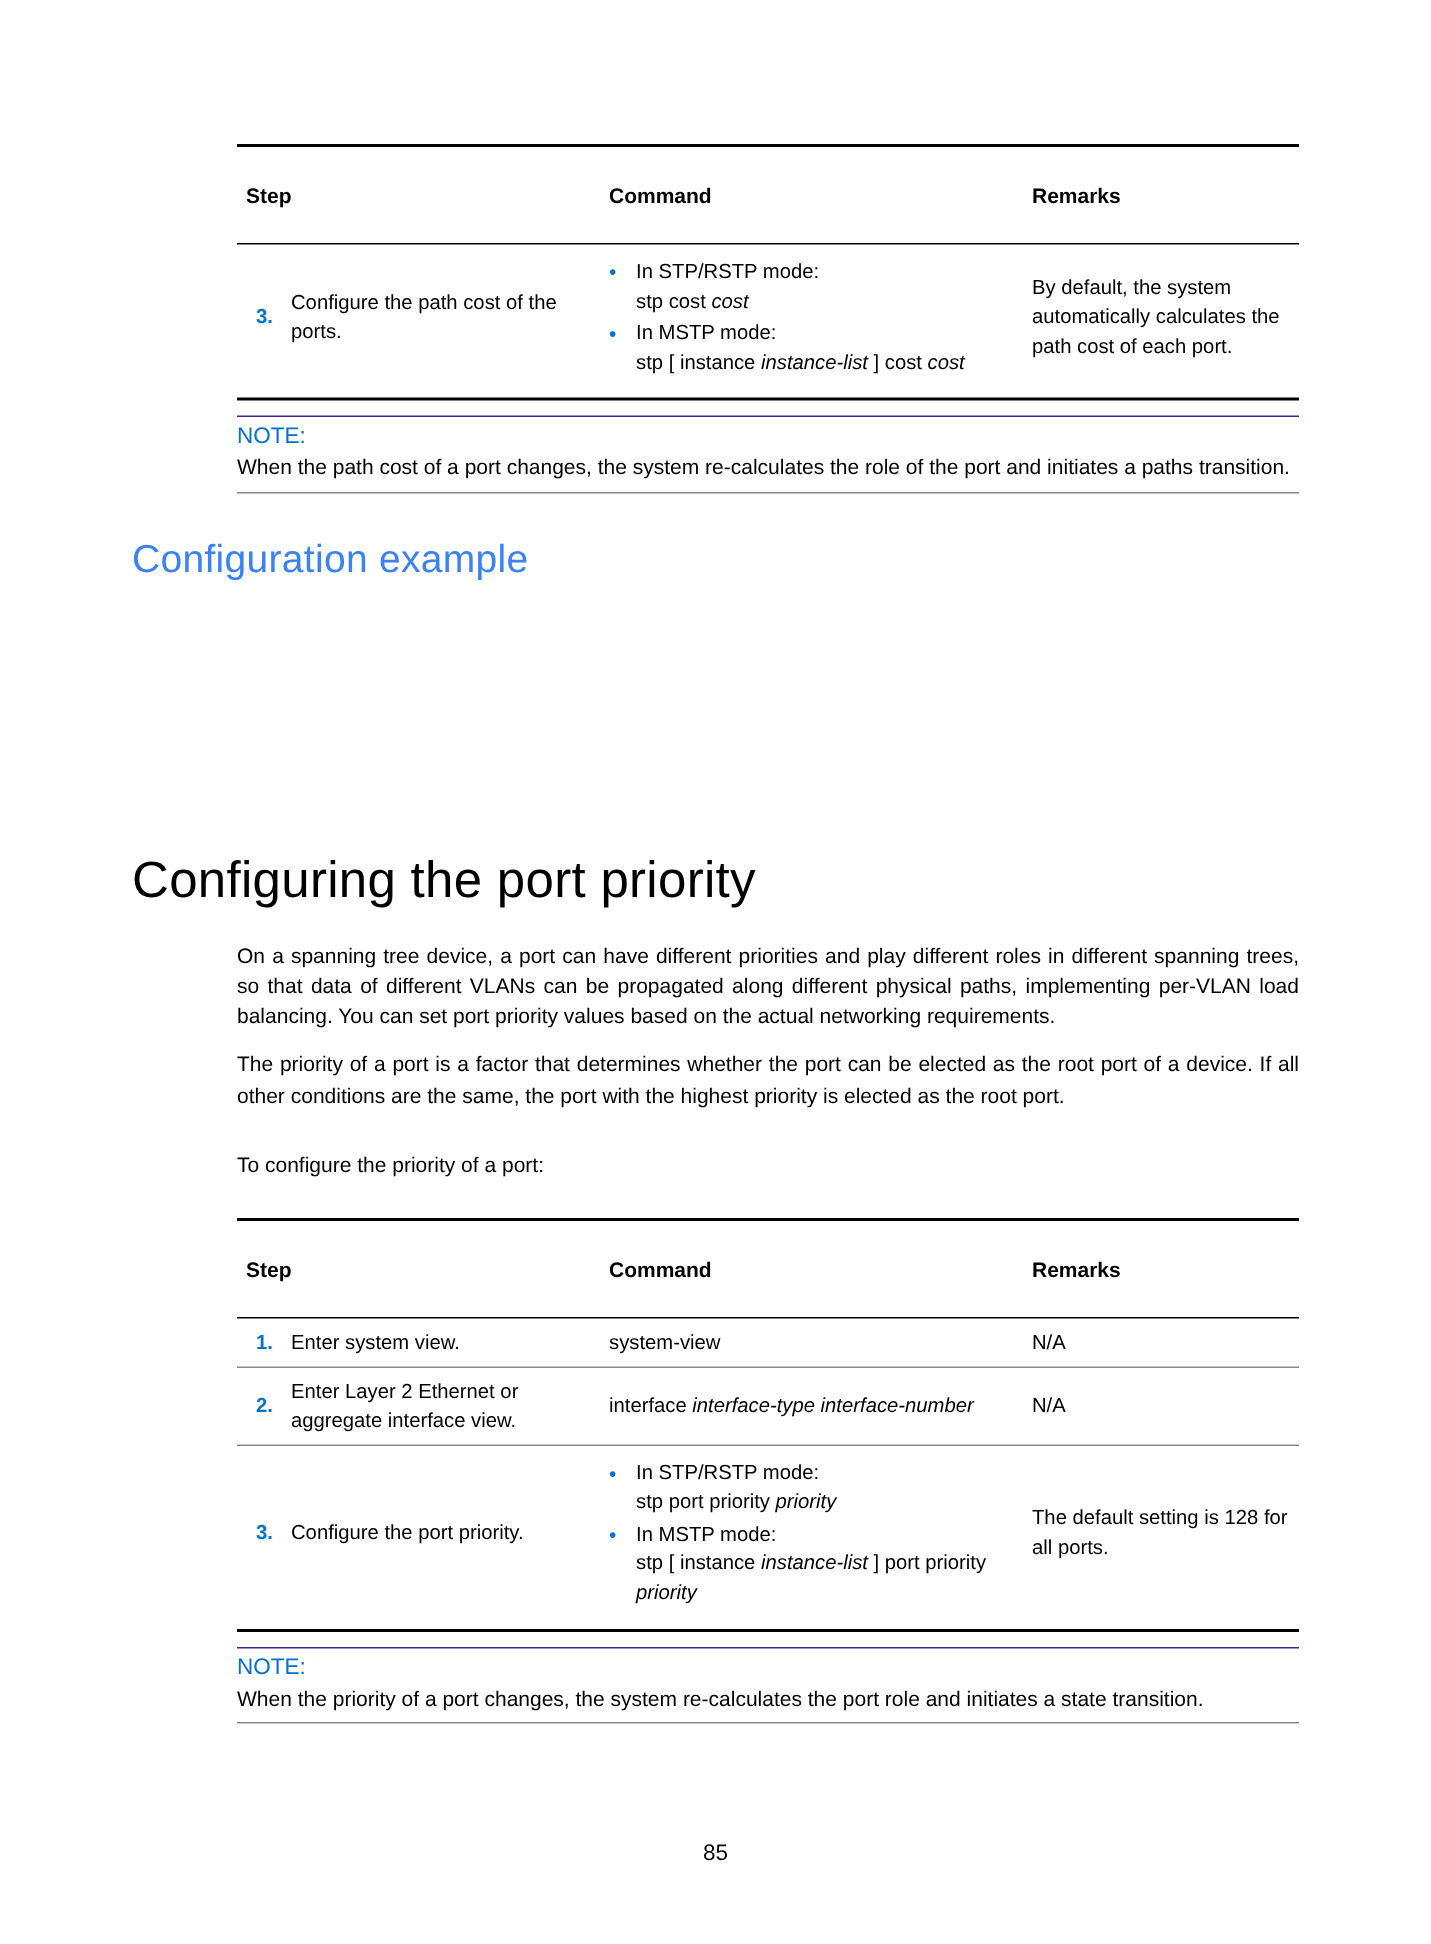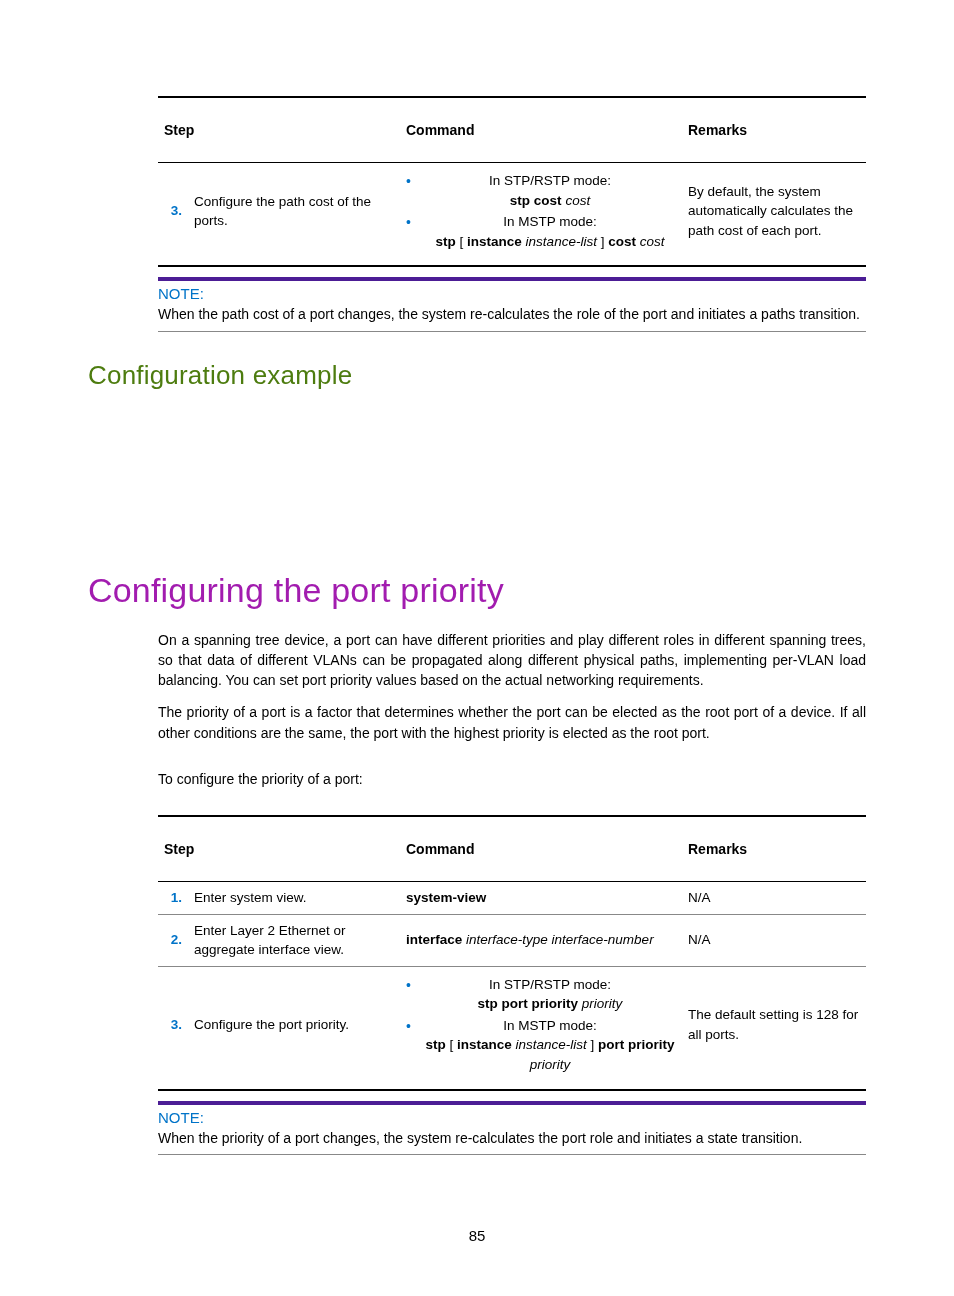--- a/index.html
+++ b/index.html
@@ -14,28 +14,28 @@
     width: 954px;
     min-height: 1296px;
     box-sizing: border-box;
     padding: 90px 88px 40px 88px;
     position: relative;
   }
   .content {
     margin-left: 70px;
   }
   h1.section-title {
-    color: #4d7c0f;
+    color: #3b82f6;
     font-weight: 300;
     font-size: 26px;
     margin: 28px 0 14px -70px;
     letter-spacing: 0.2px;
   }
   h1.chapter-title {
-    color: #a21caf;
+    color: #000000;
     font-weight: 300;
     font-size: 34px;
     margin: 180px 0 20px -70px;
     letter-spacing: 0.2px;
   }
   p.body-text {
     text-align: justify;
     line-height: 1.45;
     margin: 12px 0;
   }
@@ -71,43 +71,42 @@
   .step-num {
     color: #0073c8;
     font-weight: bold;
     text-align: right;
     padding-right: 6px;
     width: 18px;
     white-space: nowrap;
   }
   .col-step-text { width: 200px; }
   .col-command { width: 270px; }
-  .cmd-bold { font-weight: bold; }
+  .cmd-bold { font-weight: normal; }
   .cmd-ital { font-style: italic; }
   ul.cmd-list {
     list-style: none;
     padding-left: 0;
     margin: 0;
   }
   ul.cmd-list li {
     position: relative;
     padding-left: 18px;
     margin: 2px 0;
-    text-align: center;
   }
   ul.cmd-list li::before {
     content: "•";
     color: #0073c8;
     position: absolute;
     left: 0;
     top: 0;
     font-size: 14px;
   }
   .note-block {
-    border-top: 4px solid #4c1d95;
+    border-top: 1px solid #4c1d95;
     border-bottom: 1px solid #888;
     margin-top: 8px;
   }
   .note-label {
     color: #0073c8;
     font-size: 15px;
     padding: 4px 0 2px 0;
     display: block;
   }
   .note-text {

